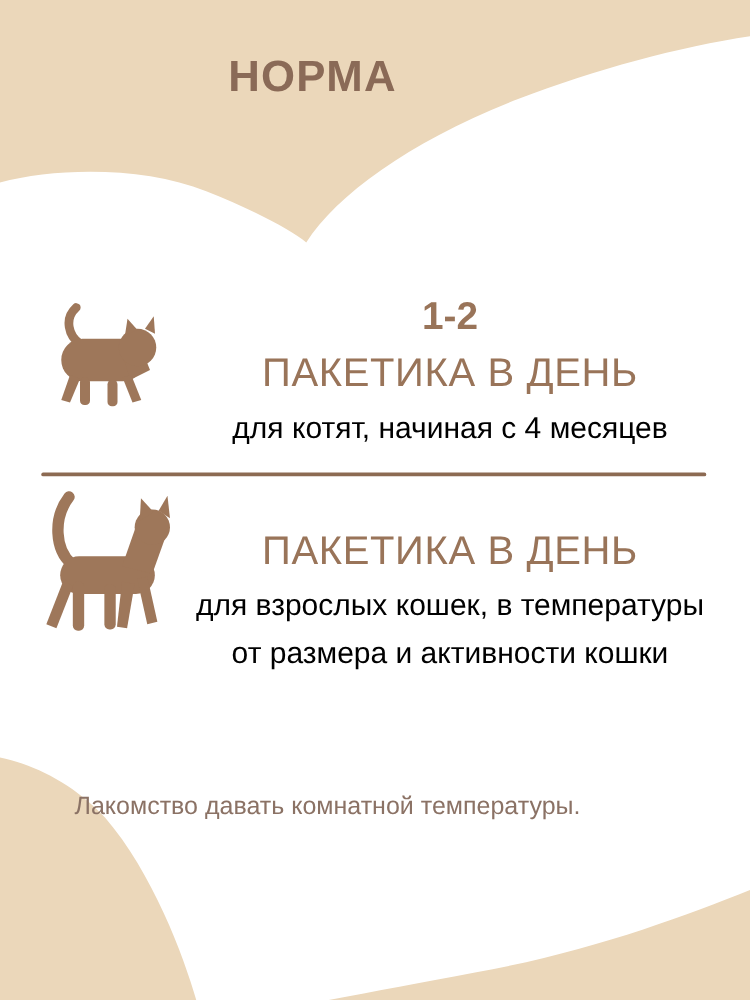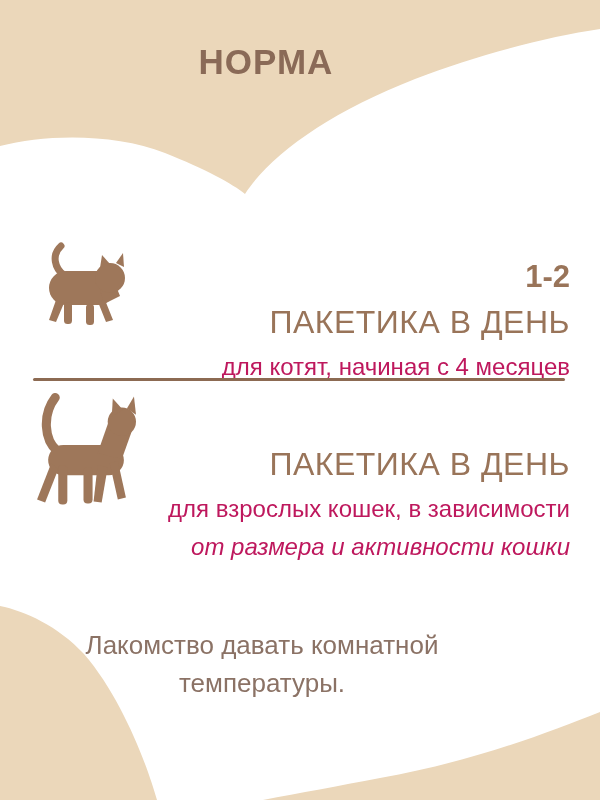--- a/index.html
+++ b/index.html
@@ -3,35 +3,35 @@
 <meta charset="utf-8">
 <style>
   html,body{margin:0;padding:0;background:#fff;}
   .stage{
     position:relative;width:600px;height:800px;overflow:hidden;
     background:#ebd7ba;
     font-family:"Liberation Sans",sans-serif;
   }
   .heart-svg{position:absolute;left:0;top:0;width:600px;height:800px;}
   .title{
-    position:absolute;top:36px;left:16px;width:500px;text-align:center;
+    position:absolute;top:36px;left:0;width:500px;text-align:center;
     color:#8a6a57;font-weight:700;font-size:35px;line-height:52px;letter-spacing:1px;
   }
-  .row-text{position:absolute;left:150px;width:420px;text-align:right;margin-top:24px;}
+  .row-text{position:absolute;left:150px;width:420px;text-align:center;}
   .row-text .amount{color:#997459;font-weight:700;font-size:31px;line-height:38px;}
   .row-text .unit{color:#997459;font-weight:400;font-size:32px;line-height:40px;margin-top:6px;letter-spacing:0.5px;}
-  .row-text .note{color:#be185d;font-size:24px;line-height:38px;margin-top:6px;}
+  .row-text .note{color:#000000;font-size:24px;line-height:38px;margin-top:6px;}
   .row1-text{top:234px;}
   .row2-text{top:414px;}
   .icon-kitten{position:absolute;left:46px;top:242px;width:82px;height:86px;}
   .icon-cat{position:absolute;left:31px;top:392px;width:106px;height:114px;}
   .divider{position:absolute;left:33px;top:378px;width:532px;height:3px;background:#8c6a52;border-radius:2px;}
   .footer{
     position:absolute;top:626px;left:12px;width:500px;text-align:center;
-    color:#8b7265;font-size:26px;line-height:38px;
+    color:#8b7265;font-size:20px;line-height:38px;
   }
 </style>
 </head>
 <body>
 
 <div class="stage">
 
   <svg class="heart-svg" viewBox="0 0 600 800" aria-hidden="true">
     <path fill="#ffffff" d="M0,146 C45,134 115,133 165,153 C205,169 233,184 245,194
          C270,155 330,112 415,79 C475,56 545,37 600,29
@@ -77,21 +77,21 @@
       <path d="M20,70 L6,106 L14,109 L27,76 Z"></path>
       <rect x="27" y="72" width="9" height="39" rx="4"></rect>
       <rect x="52" y="74" width="9" height="36" rx="4"></rect>
       <path d="M66,72 L62,108 L70,109 L76,74 Z"></path>
       <path d="M78,70 L86,106 L94,104 L86,68 Z"></path>
     </g>
   </svg>
 
   <div class="row-text row2-text">
     <div class="unit">ПАКЕТИКА В ДЕНЬ</div>
-    <div class="note">для взрослых кошек, в зависимости</div>
-    <div class="note" style="margin-top:0;font-style:italic;">от размера и активности кошки</div>
+    <div class="note">для взрослых кошек, в температуры</div>
+    <div class="note" style="margin-top:0;">от размера и активности кошки</div>
   </div>
 
   <div class="footer">
     <div>Лакомство давать комнатной температуры.</div>
   </div>
 
 </div>
 
 </body></html>

